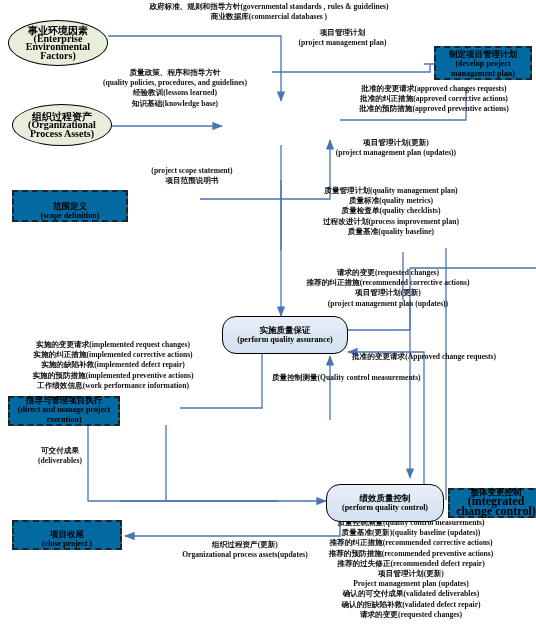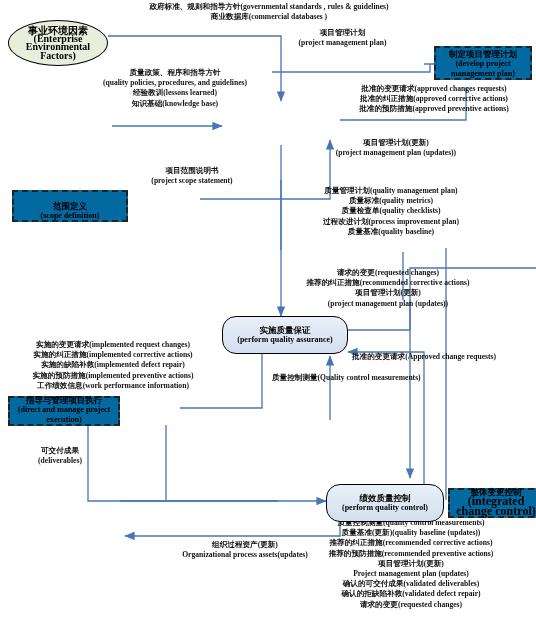--- a/index.html
+++ b/index.html
@@ -124,20 +124,24 @@
       <path d="M278,158 L278,158"></path>
       <path d="M281,180 L281,250"></path>
     </g>
   </svg>
 
   <div class="node ellipse" style="left:8px;top:20px;width:100px;height:46px;">
     <span class="cn">事业环境因素</span>
     <span class="en" style="padding:0 6px;">(Enterprise Environmental Factors)</span>
   </div>
 
+  <div class="node ellipse" style="left:12px;top:104px;width:100px;height:42px;">
+    <span class="cn">组织过程资产</span>
+    <span class="en" style="padding:0 4px;">(Organizational Process Assets)</span>
+  </div>
 
   <div class="node dashbox" style="left:12px;top:190px;width:116px;height:32px;">
     <span class="cn">范围定义</span>
     <span class="en">(scope definition)</span>
   </div>
 
 
   <div class="node dashbox" style="left:434px;top:46px;width:98px;height:34px;">
     <span class="cn">制定项目管理计划</span>
     <span class="en" style="padding:0 2px;white-space:normal;">(develop project management plan)</span>
@@ -151,41 +155,45 @@
   <div class="node dashbox" style="left:8px;top:396px;width:112px;height:30px;">
     <span class="cn">指导与管理项目执行</span>
     <span class="en" style="white-space:normal;padding:0 2px;">(direct and manage project execution)</span>
   </div>
 
   <div class="node proc" style="left:326px;top:484px;width:118px;height:38px;">
     <span class="cn">绩效质量控制</span>
     <span class="en">(perform quality control)</span>
   </div>
 
+  <div class="node dashbox" style="left:12px;top:520px;width:110px;height:30px;">
+    <span class="cn">项目收尾</span>
+    <span class="en">(close project )</span>
+  </div>
 
   <div class="node dashbox" style="left:436px;top:488px;width:96px;height:30px;margin-left:12px;">
     <span class="cn">整体变更控制</span>
     <span class="en" style="font-size:12px;">(integrated change control)</span>
   </div>
 
   <div class="lbl c" style="left:84px;top:2px;width:370px;">
     <div>政府标准、规则和指导方针(governmental standards , rules &amp; guidelines)</div>
     <div>商业数据库(commercial databases )</div>
   </div>
 
   <div class="lbl c" style="left:60px;top:68px;width:230px;">
     <div>质量政策、程序和指导方针</div>
     <div>(quality policies, procedures, and guidelines)</div>
     <div>经验教训(lessons learned)</div>
     <div>知识基础(knowledge base)</div>
   </div>
 
   <div class="lbl c" style="left:92px;top:166px;width:200px;">
+    <div>(project scope statement)</div>
     <div>项目范围说明书</div>
-    <div>(project scope statement)</div>
   </div>
 
   <div class="lbl c" style="left:250px;top:28px;width:185px;">
     <div>项目管理计划</div>
     <div>(project management plan)</div>
   </div>
 
   <div class="lbl c" style="left:332px;top:84px;width:204px;">
     <div>批准的变更请求(approved changes requests)</div>
     <div>批准的纠正措施(approved corrective actions)</div>
@@ -236,20 +244,21 @@
   <div class="lbl c" style="left:130px;top:540px;width:230px;">
     <div>组织过程资产(更新)</div>
     <div>Organizational process assets(updates)</div>
   </div>
 
   <div class="lbl c" style="left:286px;top:518px;width:250px;">
     <div>质量控制测量(quality control measurements)</div>
     <div>质量基准(更新)(quality baseline (updates))</div>
     <div>推荐的纠正措施(recommended corrective actions)</div>
     <div>推荐的预防措施(recommended preventive actions)</div>
+    <div>推荐的过失修正(recommended defect repair)</div>
     <div>项目管理计划(更新)</div>
     <div>Project management plan (updates)</div>
     <div>确认的可交付成果(validated deliverables)</div>
     <div>确认的拒缺陷补救(validated defect repair)</div>
     <div>请求的变更(requested changes)</div>
   </div>
 
 </div>
 
 </body></html>

